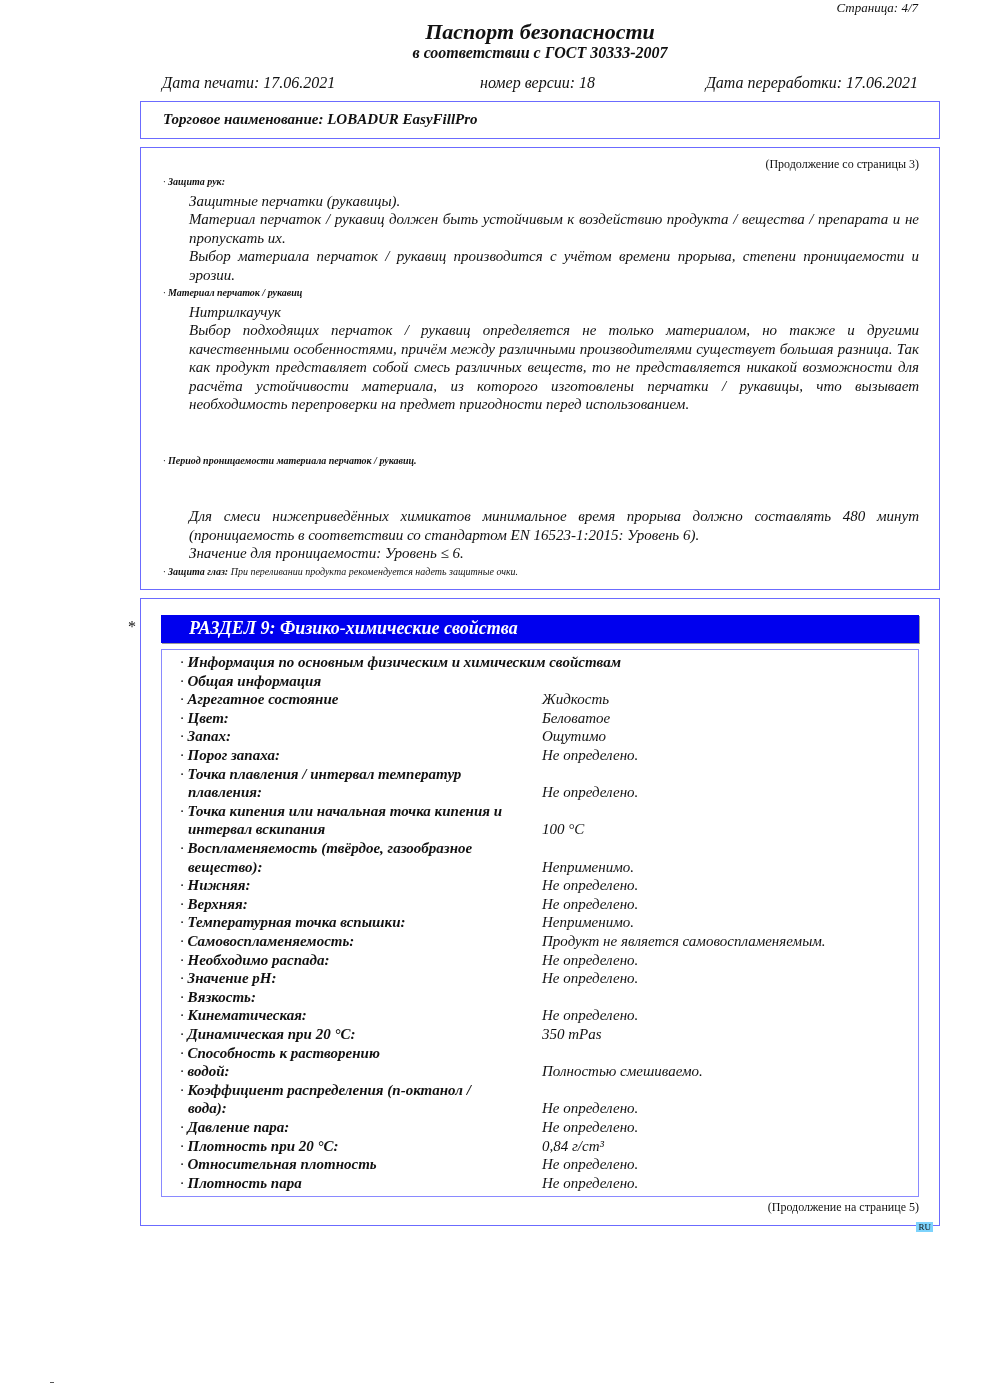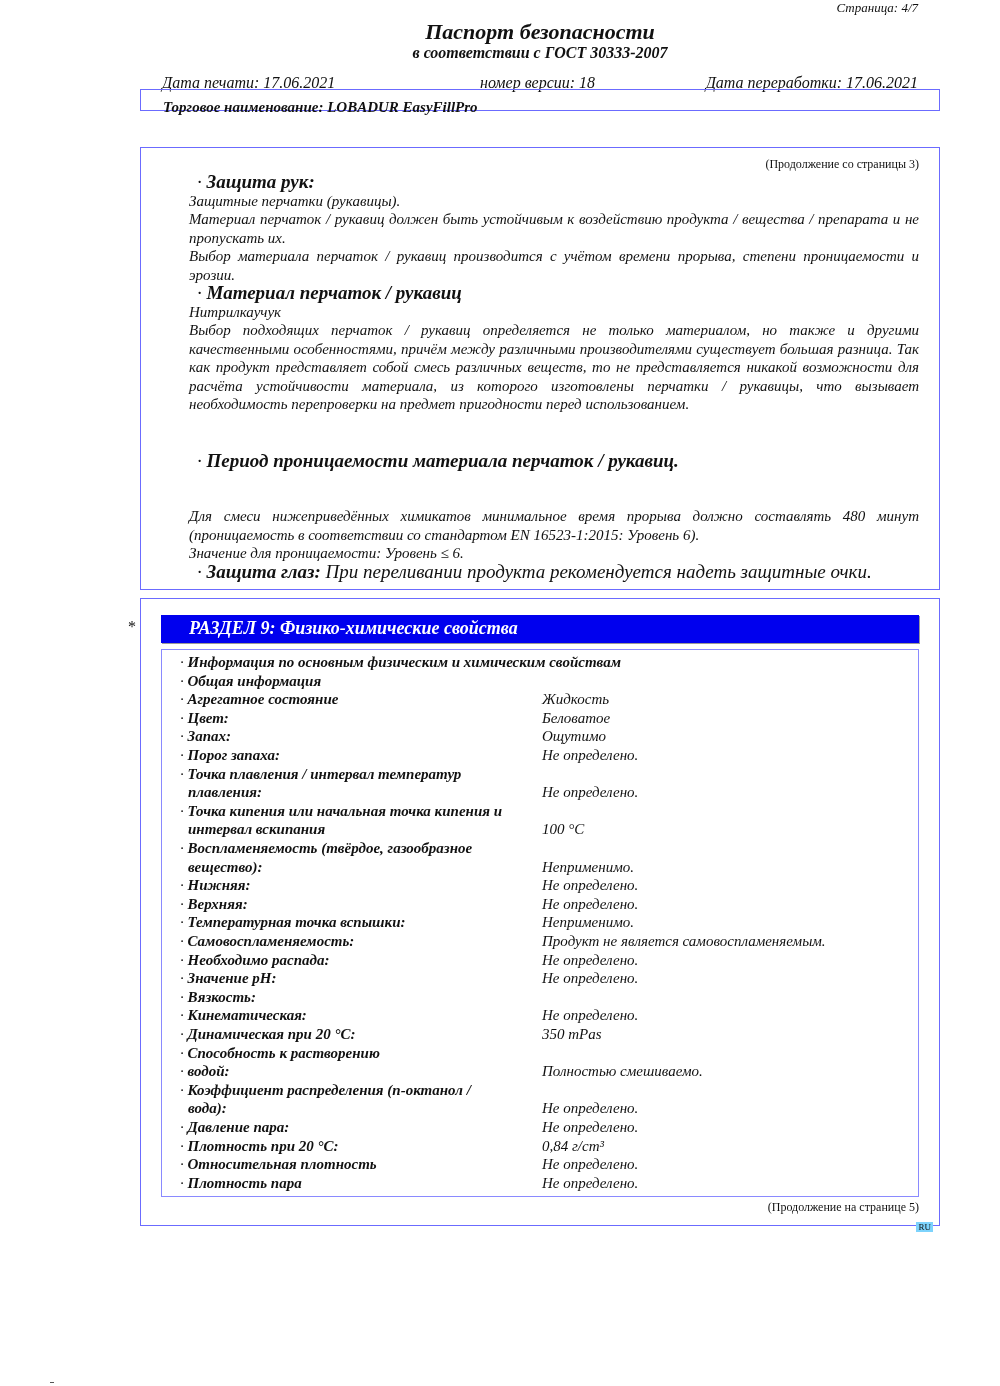--- a/index.html
+++ b/index.html
@@ -7,26 +7,26 @@
          font-family: "Liberation Serif", "DejaVu Serif", serif; color: #111; }
   .abs { position: absolute; }
   .page-num { right: 82px; top: 0px; font-size: 13px; font-style: italic; }
   .doc-title { left: 0; width: 1080px; top: 19px; text-align: center; font-size: 22px; font-weight: bold; font-style: italic; }
   .doc-sub { left: 0; width: 1080px; top: 44px; text-align: center; font-size: 16px; font-weight: bold; font-style: italic; }
   .meta { top: 74px; font-size: 16px; font-style: italic; }
   .meta-print { left: 162px; }
   .meta-ver { left: 480px; }
   .meta-rev { right: 82px; }
   .box { border: 1.5px solid #6b6bff; box-sizing: border-box; }
-  .trade-box { left: 140px; top: 89px; width: 800px; height: 22px; }
+  .trade-box { left: 140px; top: 101px; width: 800px; height: 38px; }
   .trade-name { left: 22px; top: 9px; font-size: 15px; font-weight: bold; font-style: italic; }
   .cont-box { left: 140px; top: 147px; width: 800px; height: 443px; }
   .cont-note { right: 20px; top: 9px; font-size: 12px; }
   .para { position: absolute; left: 48px; width: 730px; font-size: 15px; font-style: italic; line-height: 18.6px; text-align: justify; }
-  .para-head { position: absolute; left: 56px; font-size: 19px; font-weight: bold; font-style: italic; line-height: 18.6px; }
+  .para-head { position: absolute; left: 22px; font-size: 10px; font-weight: bold; font-style: italic; line-height: 18.6px; }
   .dot { font-weight: normal; }
   .sec-box { left: 140px; top: 598px; width: 800px; height: 628px; }
   .star { left: 128px; top: 618px; font-size: 16px; }
   .sec-header { left: 20px; top: 16px; width: 758px; height: 28px; background: #0000ee; color: #fff;
                 font-size: 18px; font-weight: bold; font-style: italic; box-shadow: 1px 1px 0 #999; }
   .sec-header span { position: absolute; left: 28px; top: 3px; }
   .inner-box { left: 20px; top: 50px; width: 758px; height: 548px; border: 1px solid #8a8aff; box-sizing: border-box; }
   .row { position: absolute; left: 18px; width: 730px; font-size: 15px; line-height: 18.6px; }
   .lbl { position: absolute; left: 0; width: 340px; font-weight: bold; font-style: italic; }
   .val { position: absolute; left: 362px; font-style: italic; }

